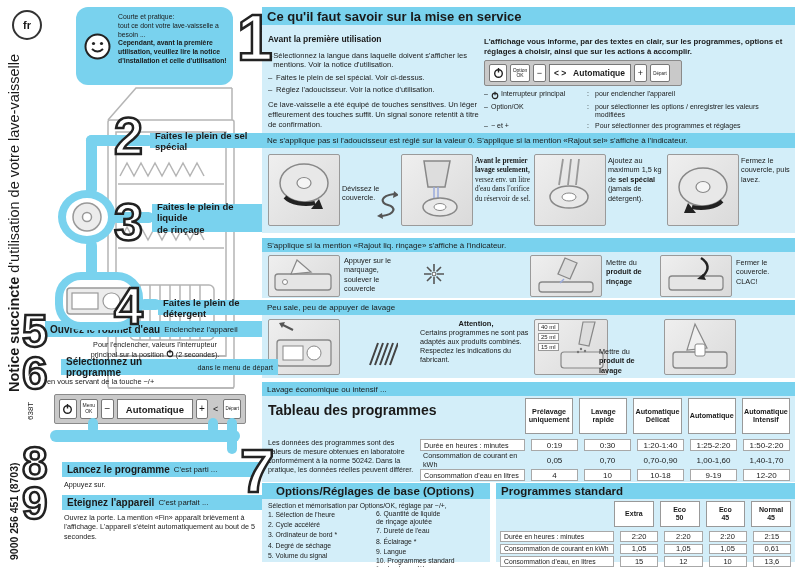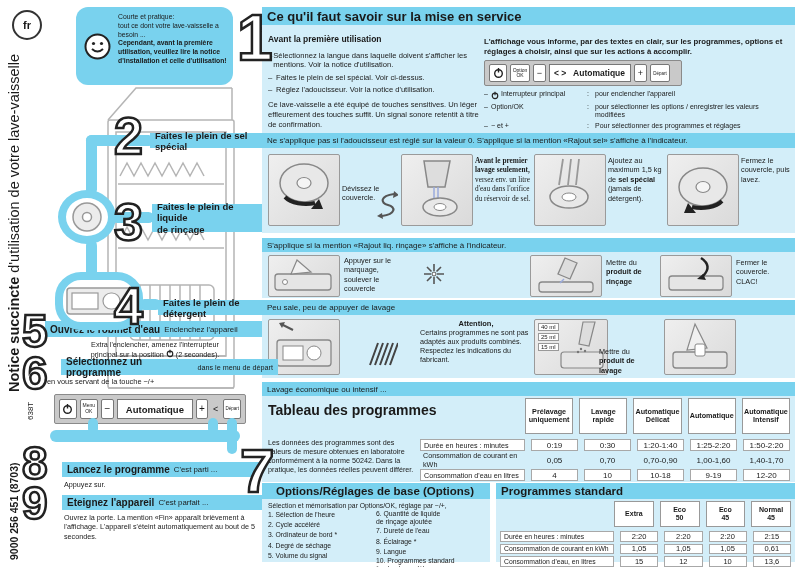--- a/index.html
+++ b/index.html
@@ -380,21 +380,21 @@
         <div class="pt-cell">12-20</div>
       </div>
     </div>
   </div>
 
   <div class="stepband" style="left:45px;top:321px;width:217px;height:16px;">
     <b style="font-size:10px;">Ouvrez le robinet d'eau</b>
     <span class="tail">Enclenchez l'appareil</span>
     </div>
   <div class="abs" style="left:52px;top:340px;width:206px;font-size:7.2px;text-align:center;line-height:1.3;">
-    <div>Extra l'enclencher, amenez l'interrupteur</div>
+    <div>Pour l'enclencher, valeurs l'interrupteur</div>
     <div><span>principal sur la position</span>
       <svg width="8" height="9" viewBox="0 0 11 12" style="vertical-align:-1px;">
           <circle cx="5.5" cy="6.5" r="3.8" fill="none" stroke="#222" stroke-width="1.6"></circle>
           <path d="M5.5 1 V5.5" stroke="#222" stroke-width="1.6"></path>
         </svg>
       <span>(2 secondes).</span></div>
   </div>
   <div class="stepband" style="left:61px;top:359px;width:217px;height:16px;">
     <b style="font-size:10px;">Sélectionnez un programme</b>
     <span class="tail" style="font-size:7.2px;">dans le menu de départ</span>

